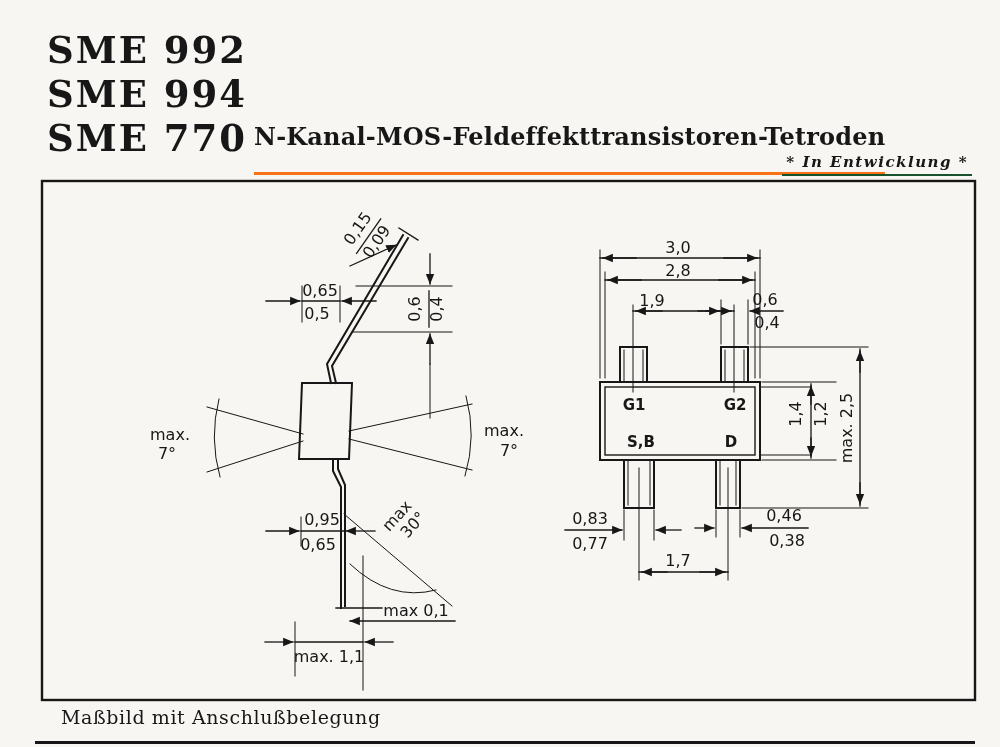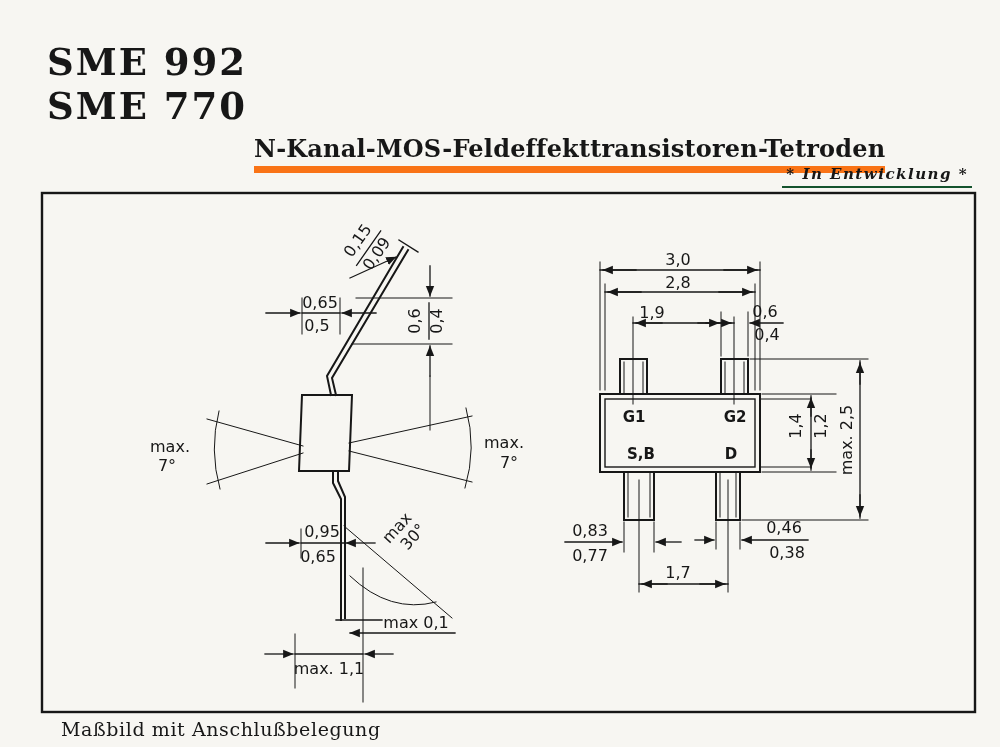--- a/index.html
+++ b/index.html
@@ -4,27 +4,27 @@
 <style>
   * { margin:0; padding:0; box-sizing:border-box; }
   html,body { width:1000px; height:747px; }
   body {
     background:#f7f6f2;
     font-family:"DejaVu Serif", serif;
     color:#171717;
     position:relative;
     overflow:hidden;
   }
-  .page { position:absolute; inset:0;margin-top:12px; }
+  .page { position:absolute; inset:0; }
   .models { position:absolute; left:47px; top:28px; }
   .model { font-size:37px; font-weight:bold; letter-spacing:2px; line-height:44px; white-space:pre; }
   .title {
     position:absolute; left:254px; top:122px;
     font-size:24px; font-weight:bold; letter-spacing:0.2px;
-    border-bottom:7px solid #f97316; padding-bottom:3px;
+    border-bottom:3px solid #f97316; padding-bottom:21px;
   }
   .status {
     position:absolute; right:28px; top:153px;
     font-size:15px; font-weight:bold; font-style:italic; letter-spacing:1.5px;
     border-bottom:2px solid #14532d; padding:0 4px 3px 4px;
   }
   .caption { position:absolute; left:61px; top:706px; font-size:19px; letter-spacing:0.6px; }
   .bottom-rule { position:absolute; left:35px; right:25px; top:741px; border-top:3px solid #171717; }
   .drawing { position:absolute; inset:0; }
   .drawing text { font-family:"DejaVu Sans", sans-serif; font-size:16px; fill:#171717; stroke:none; }
@@ -33,20 +33,21 @@
   .obj { stroke-width:2; }
   .thin { stroke-width:1; }
 </style>
 </head>
 <body>
 
 <div class="page">
 
   <div class="models">
     <div class="model">SME 992</div>
+    <div class="model">SME 994</div>
     <div class="model">SME 770</div>
   </div>
 
   <div class="title">N-Kanal-MOS-Feldeffekttransistoren-Tetroden</div>
   <div class="status">* In Entwicklung *</div>
 
   <svg class="drawing" width="1000" height="747" viewBox="0 0 1000 747" xmlns="http://www.w3.org/2000/svg">
     <defs>
       <marker id="arr" viewBox="0 0 10 10" refX="9.5" refY="5" markerWidth="8" markerHeight="8" orient="auto">
         <path d="M0,1 L10,5 L0,9 z" fill="#171717"></path>

